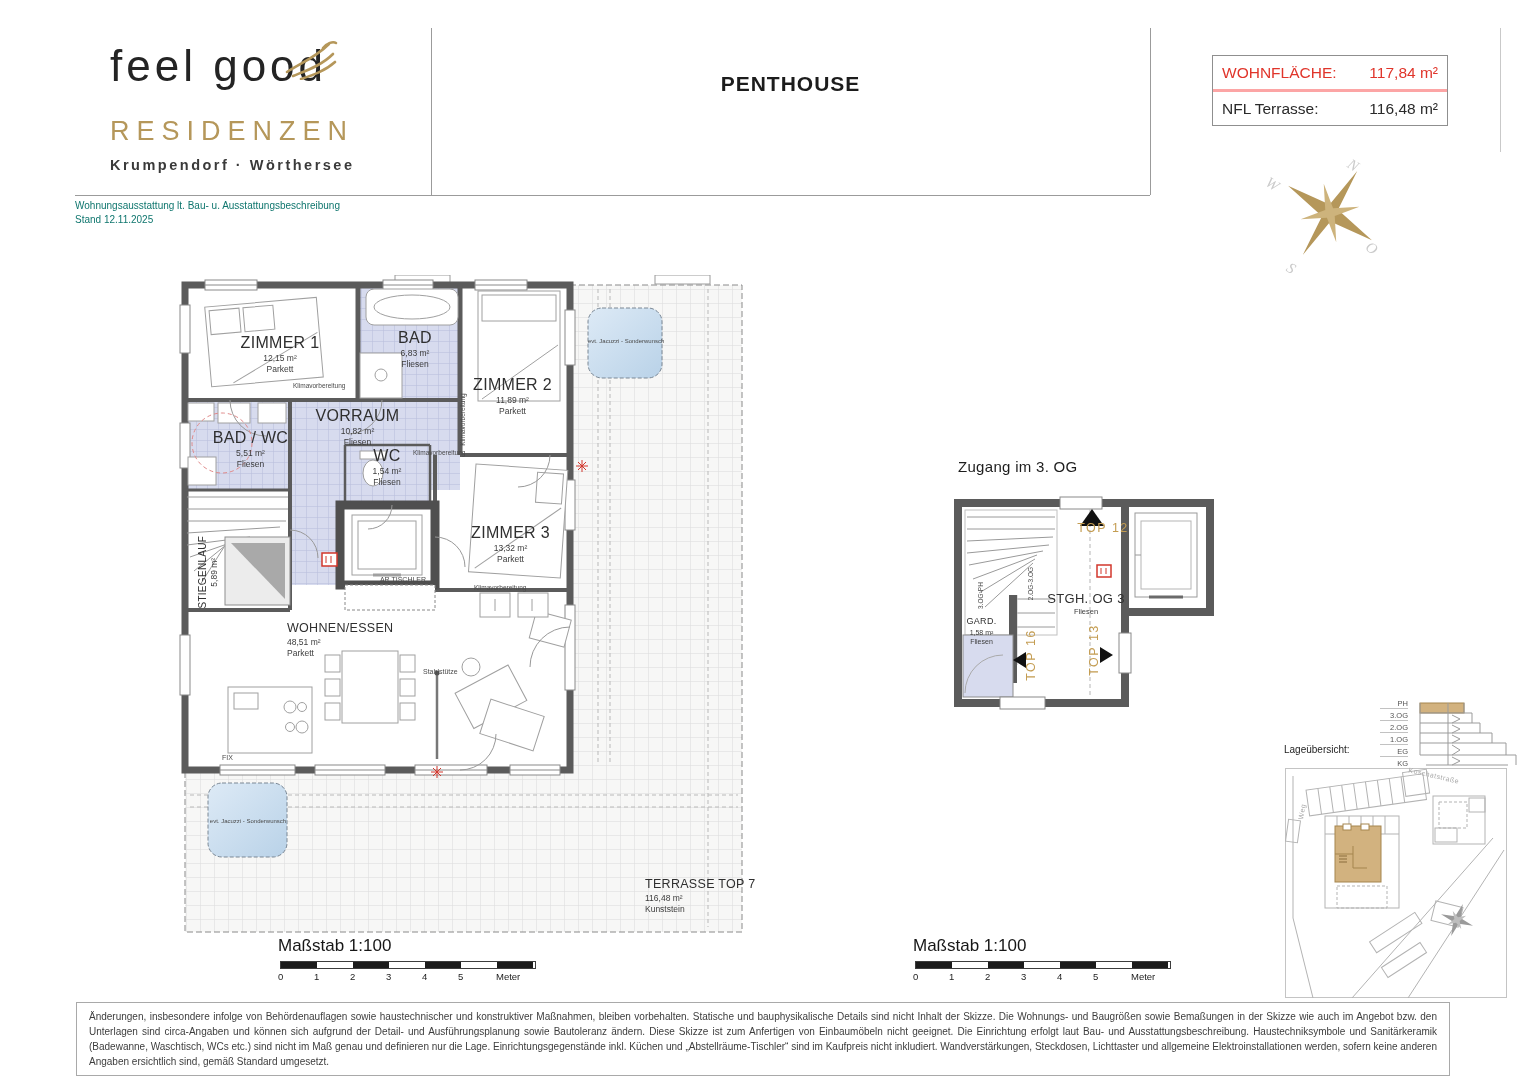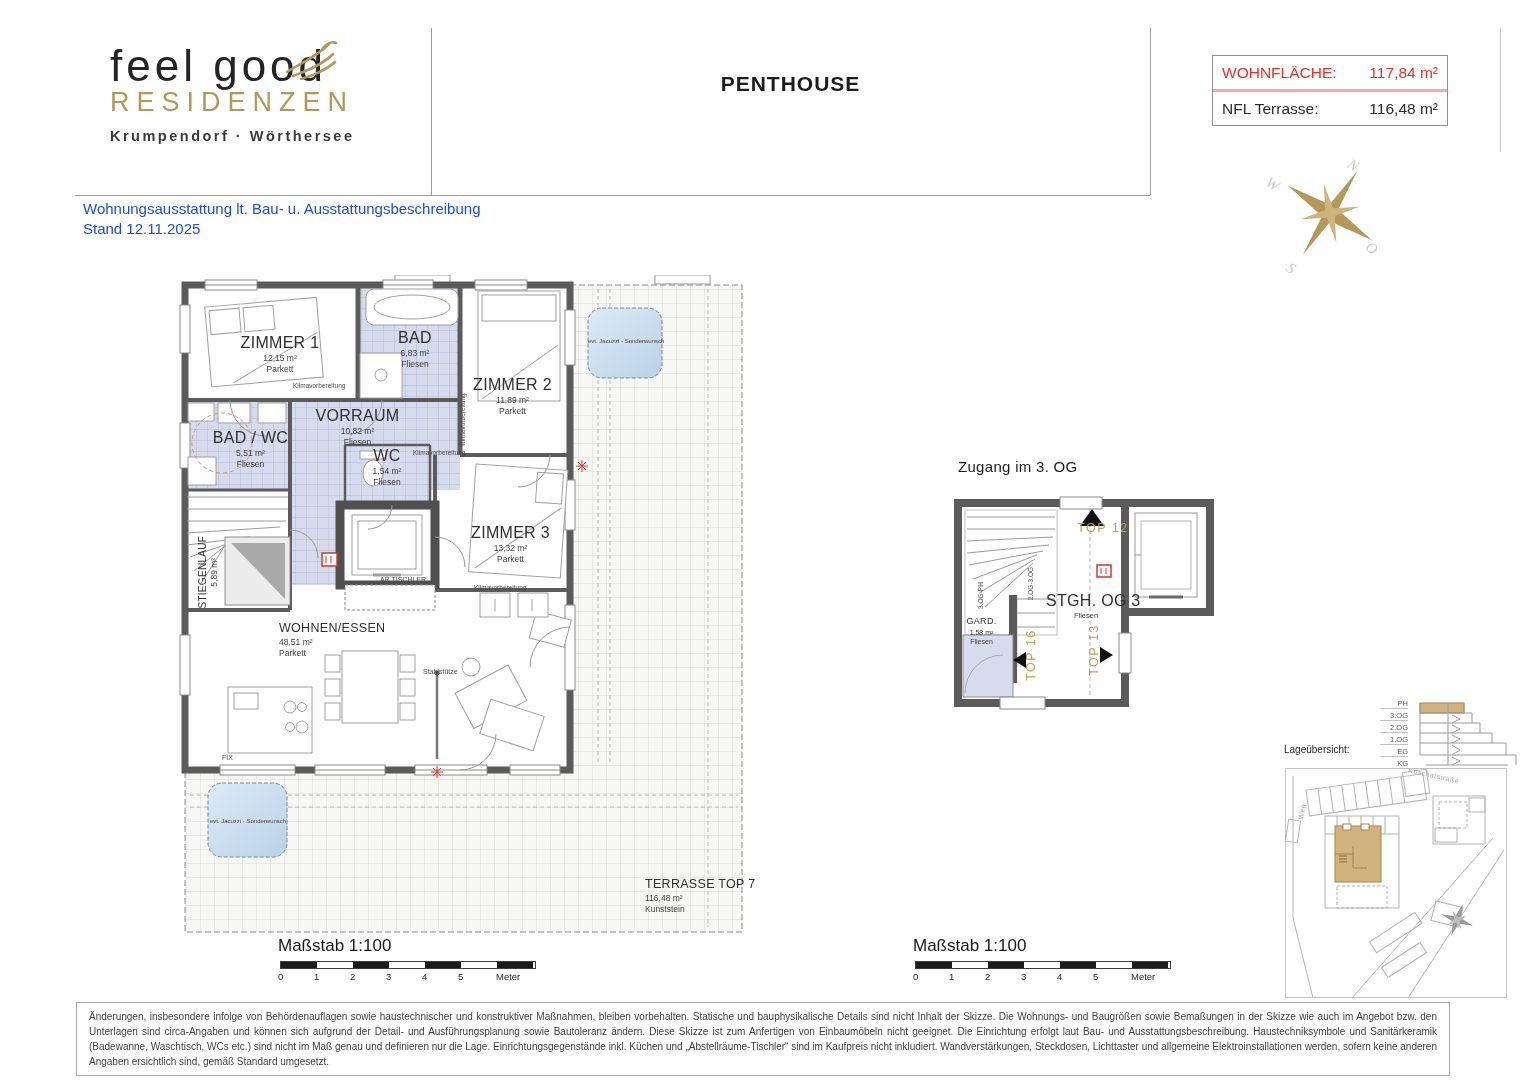--- a/index.html
+++ b/index.html
@@ -15,21 +15,21 @@
   .title-wrap{position:absolute;left:431px;top:70px;width:719px;text-align:center}
   .title-main{font-size:33px;letter-spacing:1px;color:#c1a269;font-weight:500;white-space:nowrap}
   .title-sub{font-size:21px;letter-spacing:1px;color:#1c1c1c;font-weight:600;margin-top:2px}
   
   .ib{position:absolute;left:1212px;top:55px;width:234px;border:1px solid #8f8f8f;background:#fff}
   .ib .row{display:flex;justify-content:space-between;align-items:center;height:33px;padding:0 9px;
            font-size:15.5px;font-weight:400}
   .ib .row+.row{border-top:3px solid #fca5a5}
   .ib .r1{color:#e0352b}.ib .r2{color:#2a2a2a}
   
-  .note{position:absolute;left:83px;top:199px;font-size:15px;color:#1d4ed8;line-height:1.35}
+  .note{position:absolute;left:75px;top:199px;font-size:10px;color:#0f766e;line-height:1.35}
   
   .rl{position:absolute;text-align:center;line-height:1.32;color:#2f2f2f}
   .rl .n{font-size:16px;letter-spacing:.3px;white-space:nowrap}
   .rl .s{font-size:8.5px;white-space:nowrap;color:#3c3c3c}
   .rl.big .n{font-size:12.5px}
   .rl.left{text-align:left}
   .tiny{position:absolute;font-size:6.5px;color:#4a4a4a;white-space:nowrap}
   .gold-top{position:absolute;color:#c49d52;font-size:12.5px;letter-spacing:1.5px;
             white-space:nowrap;font-weight:500}
   .plan-title{position:absolute;font-size:15px;color:#1d1d1d;letter-spacing:.3px}
@@ -56,21 +56,21 @@
 
 <div class="page">
 
   <div class="vline" style="left:431px;top:28px;width:1px;height:167px"></div>
   <div class="vline" style="left:1150px;top:28px;width:1px;height:167px"></div>
   <div class="vline" style="left:1500px;top:28px;width:1px;height:124px;background:#c9c9c9"></div>
   <div class="hline" style="left:75px;top:195px;width:1075px;height:1px"></div>
 
   <div class="abs" style="left:110px;top:44px">
     <div class="logo-feel">feel good</div>
-    <div class="logo-res" style="margin-top:1px">RESIDENZEN</div>
+    <div class="logo-res" style="margin-top:30px">RESIDENZEN</div>
     <div class="logo-loc" style="margin-top:12px">Krumpendorf · Wörthersee</div>
   </div>
   <svg class="abs" style="left:283px;top:38px" width="56" height="42" viewBox="0 0 56 42">
     <g stroke="#b5975a" fill="none" stroke-width="2.6" stroke-linecap="round">
       <path d="M4 34 C16 26 32 20 46 6"></path>
       <path d="M10 38 C22 33 38 28 50 16"></path>
       <path d="M18 41 C30 37 42 33 52 24"></path>
       <path d="M40 10 C44 5 50 3 53 5"></path>
     </g>
   </svg>
@@ -306,21 +306,21 @@
   <div class="rl" style="left:352px;top:445px;width:70px">
     <div class="n">WC</div>
     <div class="s">1,54 m²</div>
     <div class="s">Fliesen</div>
   </div>
   <div class="rl" style="left:458px;top:522px;width:105px">
     <div class="n">ZIMMER 3</div>
     <div class="s">13,32 m²</div>
     <div class="s">Parkett</div>
   </div>
-  <div class="rl big left" style="left:279px;top:620px;width:130px">
+  <div class="rl big left" style="left:287px;top:620px;width:130px">
     <div class="n">WOHNEN/ESSEN</div>
     <div class="s">48,51 m²</div>
     <div class="s">Parkett</div>
   </div>
   <div class="rl" style="left:158px;top:560px;width:100px;transform:rotate(-90deg)">
     <div class="n" style="font-size:10px">STIEGENLAUF</div>
     <div class="s">5,89 m²</div>
   </div>
   <div class="rl big left" style="left:645px;top:876px;width:120px">
     <div class="n">TERRASSE TOP 7</div>
@@ -374,21 +374,21 @@
     <g>
       <rect x="152" y="70" width="14" height="12" fill="#fff" stroke="#d2372c" stroke-width="1.5"></rect>
       <path d="M156,73v6 M161,73v6" stroke="#d2372c"></path>
     </g>
   </svg>
 
   <div class="gold-top" style="left:1068px;top:521px;width:70px;text-align:center">TOP 12</div>
   <div class="gold-top" style="left:1001px;top:648px;width:60px;text-align:center;transform:rotate(-90deg)">TOP 16</div>
   <div class="gold-top" style="left:1064px;top:643px;width:60px;text-align:center;transform:rotate(-90deg)">TOP 13</div>
   <div class="rl" style="left:1046px;top:590px;width:80px">
-    <div class="n" style="font-size:16px">STGH. OG 3</div>
+    <div class="n" style="font-size:13px">STGH. OG 3</div>
     <div class="s" style="font-size:7.5px">Fliesen</div>
   </div>
   <div class="rl" style="left:963px;top:616px;width:37px">
     <div class="n" style="font-size:9px">GARD.</div>
     <div class="s" style="font-size:7px">1,58 m²</div>
     <div class="s" style="font-size:7px">Fliesen</div>
   </div>
   <div class="tiny" style="left:950px;top:592px;width:60px;text-align:center;transform:rotate(-90deg)">3.OG-PH</div>
   <div class="tiny" style="left:1000px;top:580px;width:60px;text-align:center;transform:rotate(-90deg)">2.OG-3.OG</div>
 

